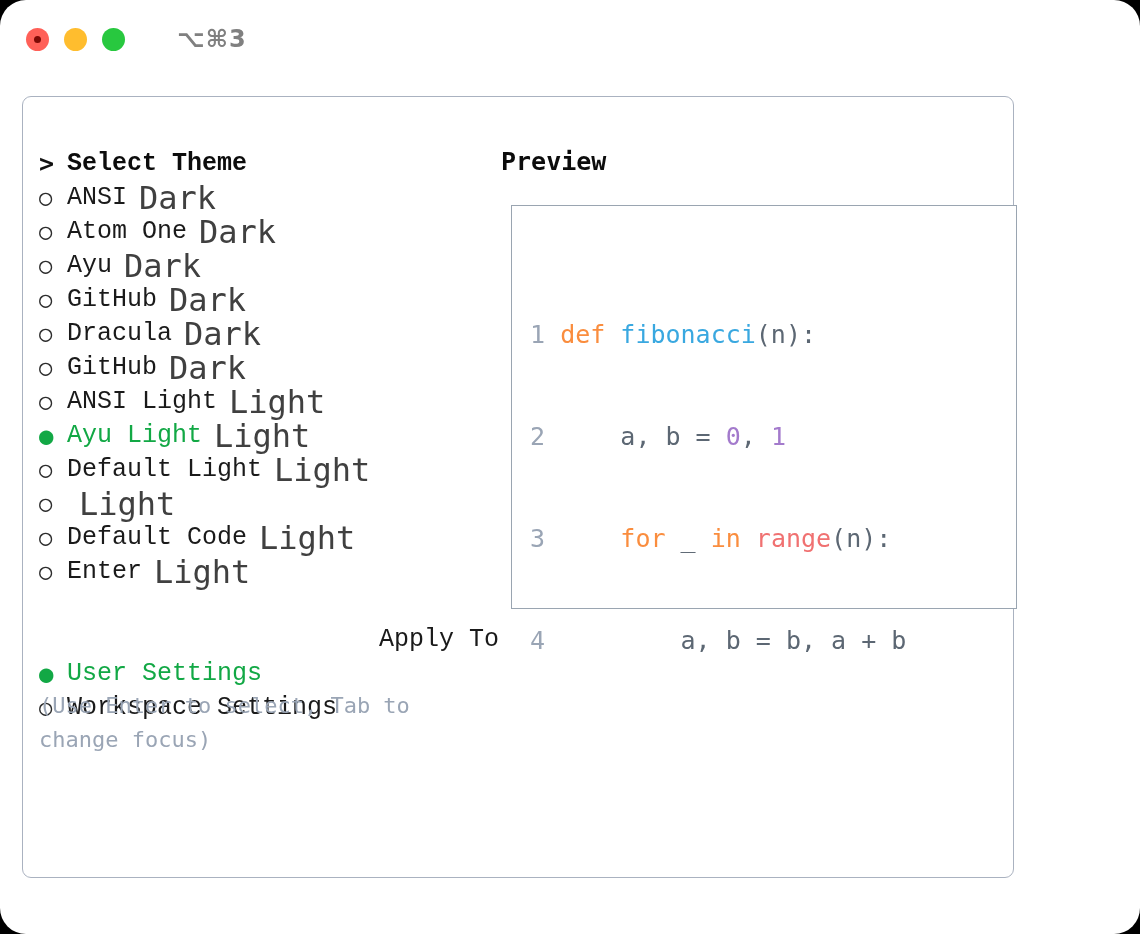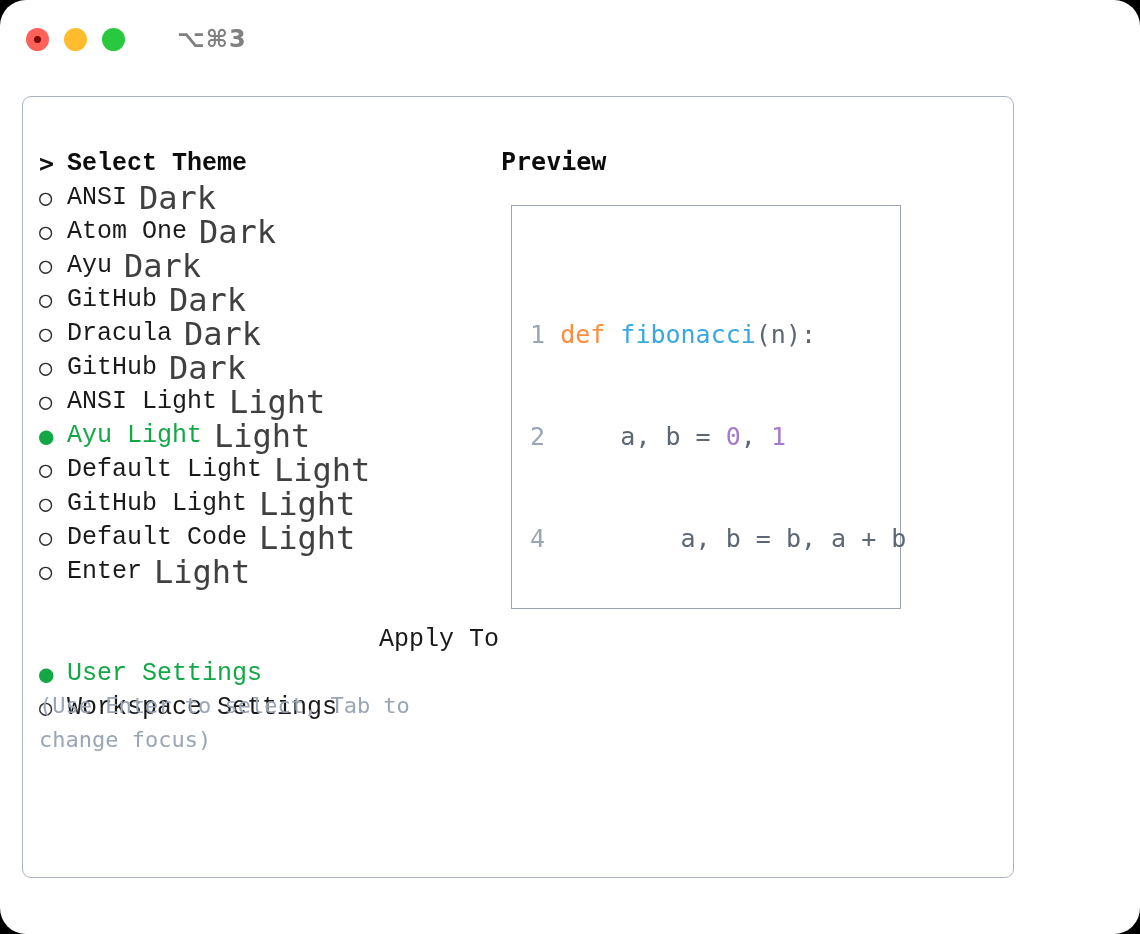--- a/index.html
+++ b/index.html
@@ -165,21 +165,21 @@
     left: 478px;
     top: 50px;
     font-size: 25px;
     font-weight: bold;
     color: #0c0c0c;
   }
   .preview-box {
     position: absolute;
     left: 488px;
     top: 108px;
-    width: 390px;
+    width: 506px;
     height: 404px;
     border: 1.6px solid #9aa5b1;
     box-sizing: border-box;
     background: #ffffff;
   }
   .code {
     position: absolute;
     left: 18px;
     top: 44px;
     font-size: 25px;
@@ -270,21 +270,20 @@
           </div>
 
           <div class="row">
             <span class="bullet">○</span>
             <span class="row-title">Default Light</span>
             <span class="row-tag">Light</span>
           </div>
 
           <div class="row">
             <span class="bullet">○</span>
-            <span class="row-title">GitHub Light</span>
             <span class="row-tag">Light</span>
           </div>
 
           <div class="row">
             <span class="bullet">○</span>
             <span class="row-title">Default Code</span>
             <span class="row-tag">Light</span>
           </div>
 
           <div class="row">
@@ -318,20 +317,21 @@
       <div class="col-right"></div>
 
     </div>
 
     <div class="preview-title">Preview</div>
 
     <div class="preview-box">
       <div class="code">
         <div><span class="ln">1</span> <span class="kw">def </span><span class="fn">fibonacci</span><span class="plain">(n):</span></div>
         <div><span class="ln">2</span> <span class="plain">    a, b = </span><span class="num">0</span><span class="plain">, </span><span class="num">1</span></div>
+        <div><span class="ln">3</span> <span class="plain">    </span><span class="kw">for</span><span class="plain"> _ </span><span class="kw">in</span><span class="plain"> </span><span class="bi">range</span><span class="plain">(n):</span></div>
         <div><span class="ln">4</span> <span class="plain">        a, b = b, a + b</span></div>
 
         <div class="blank-line"></div>
         
 
         
         
         
       </div>
     </div>

